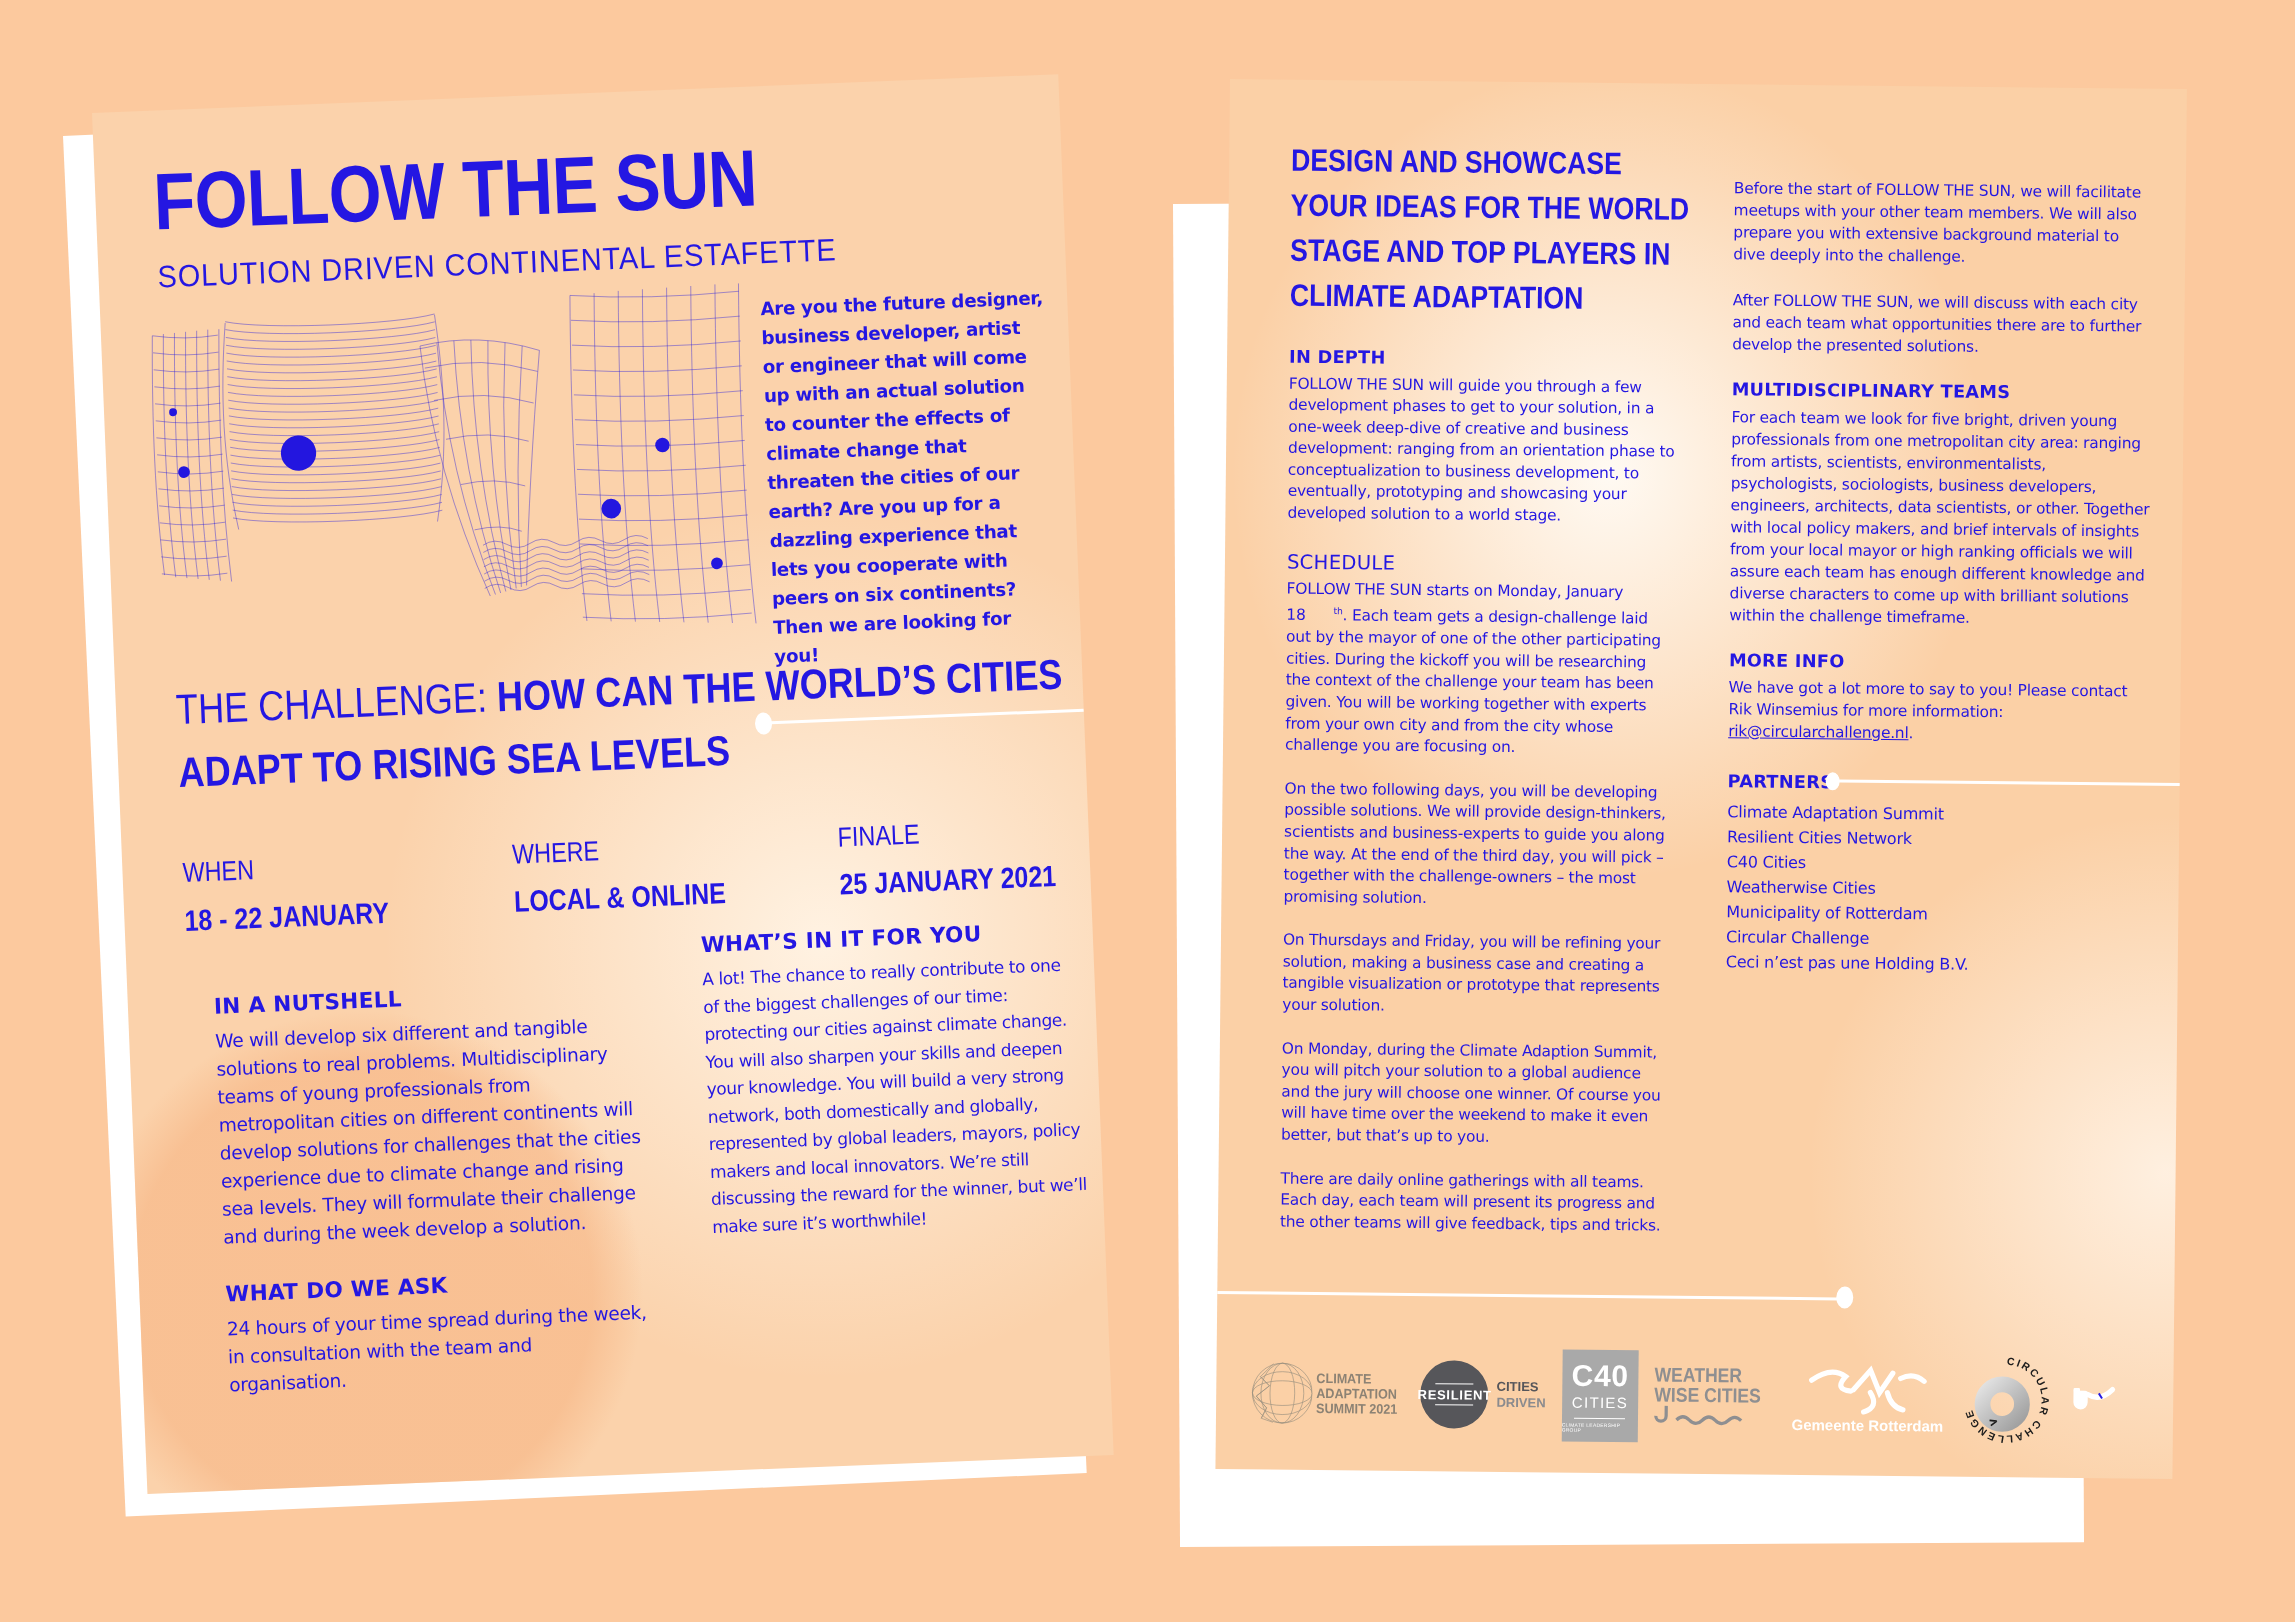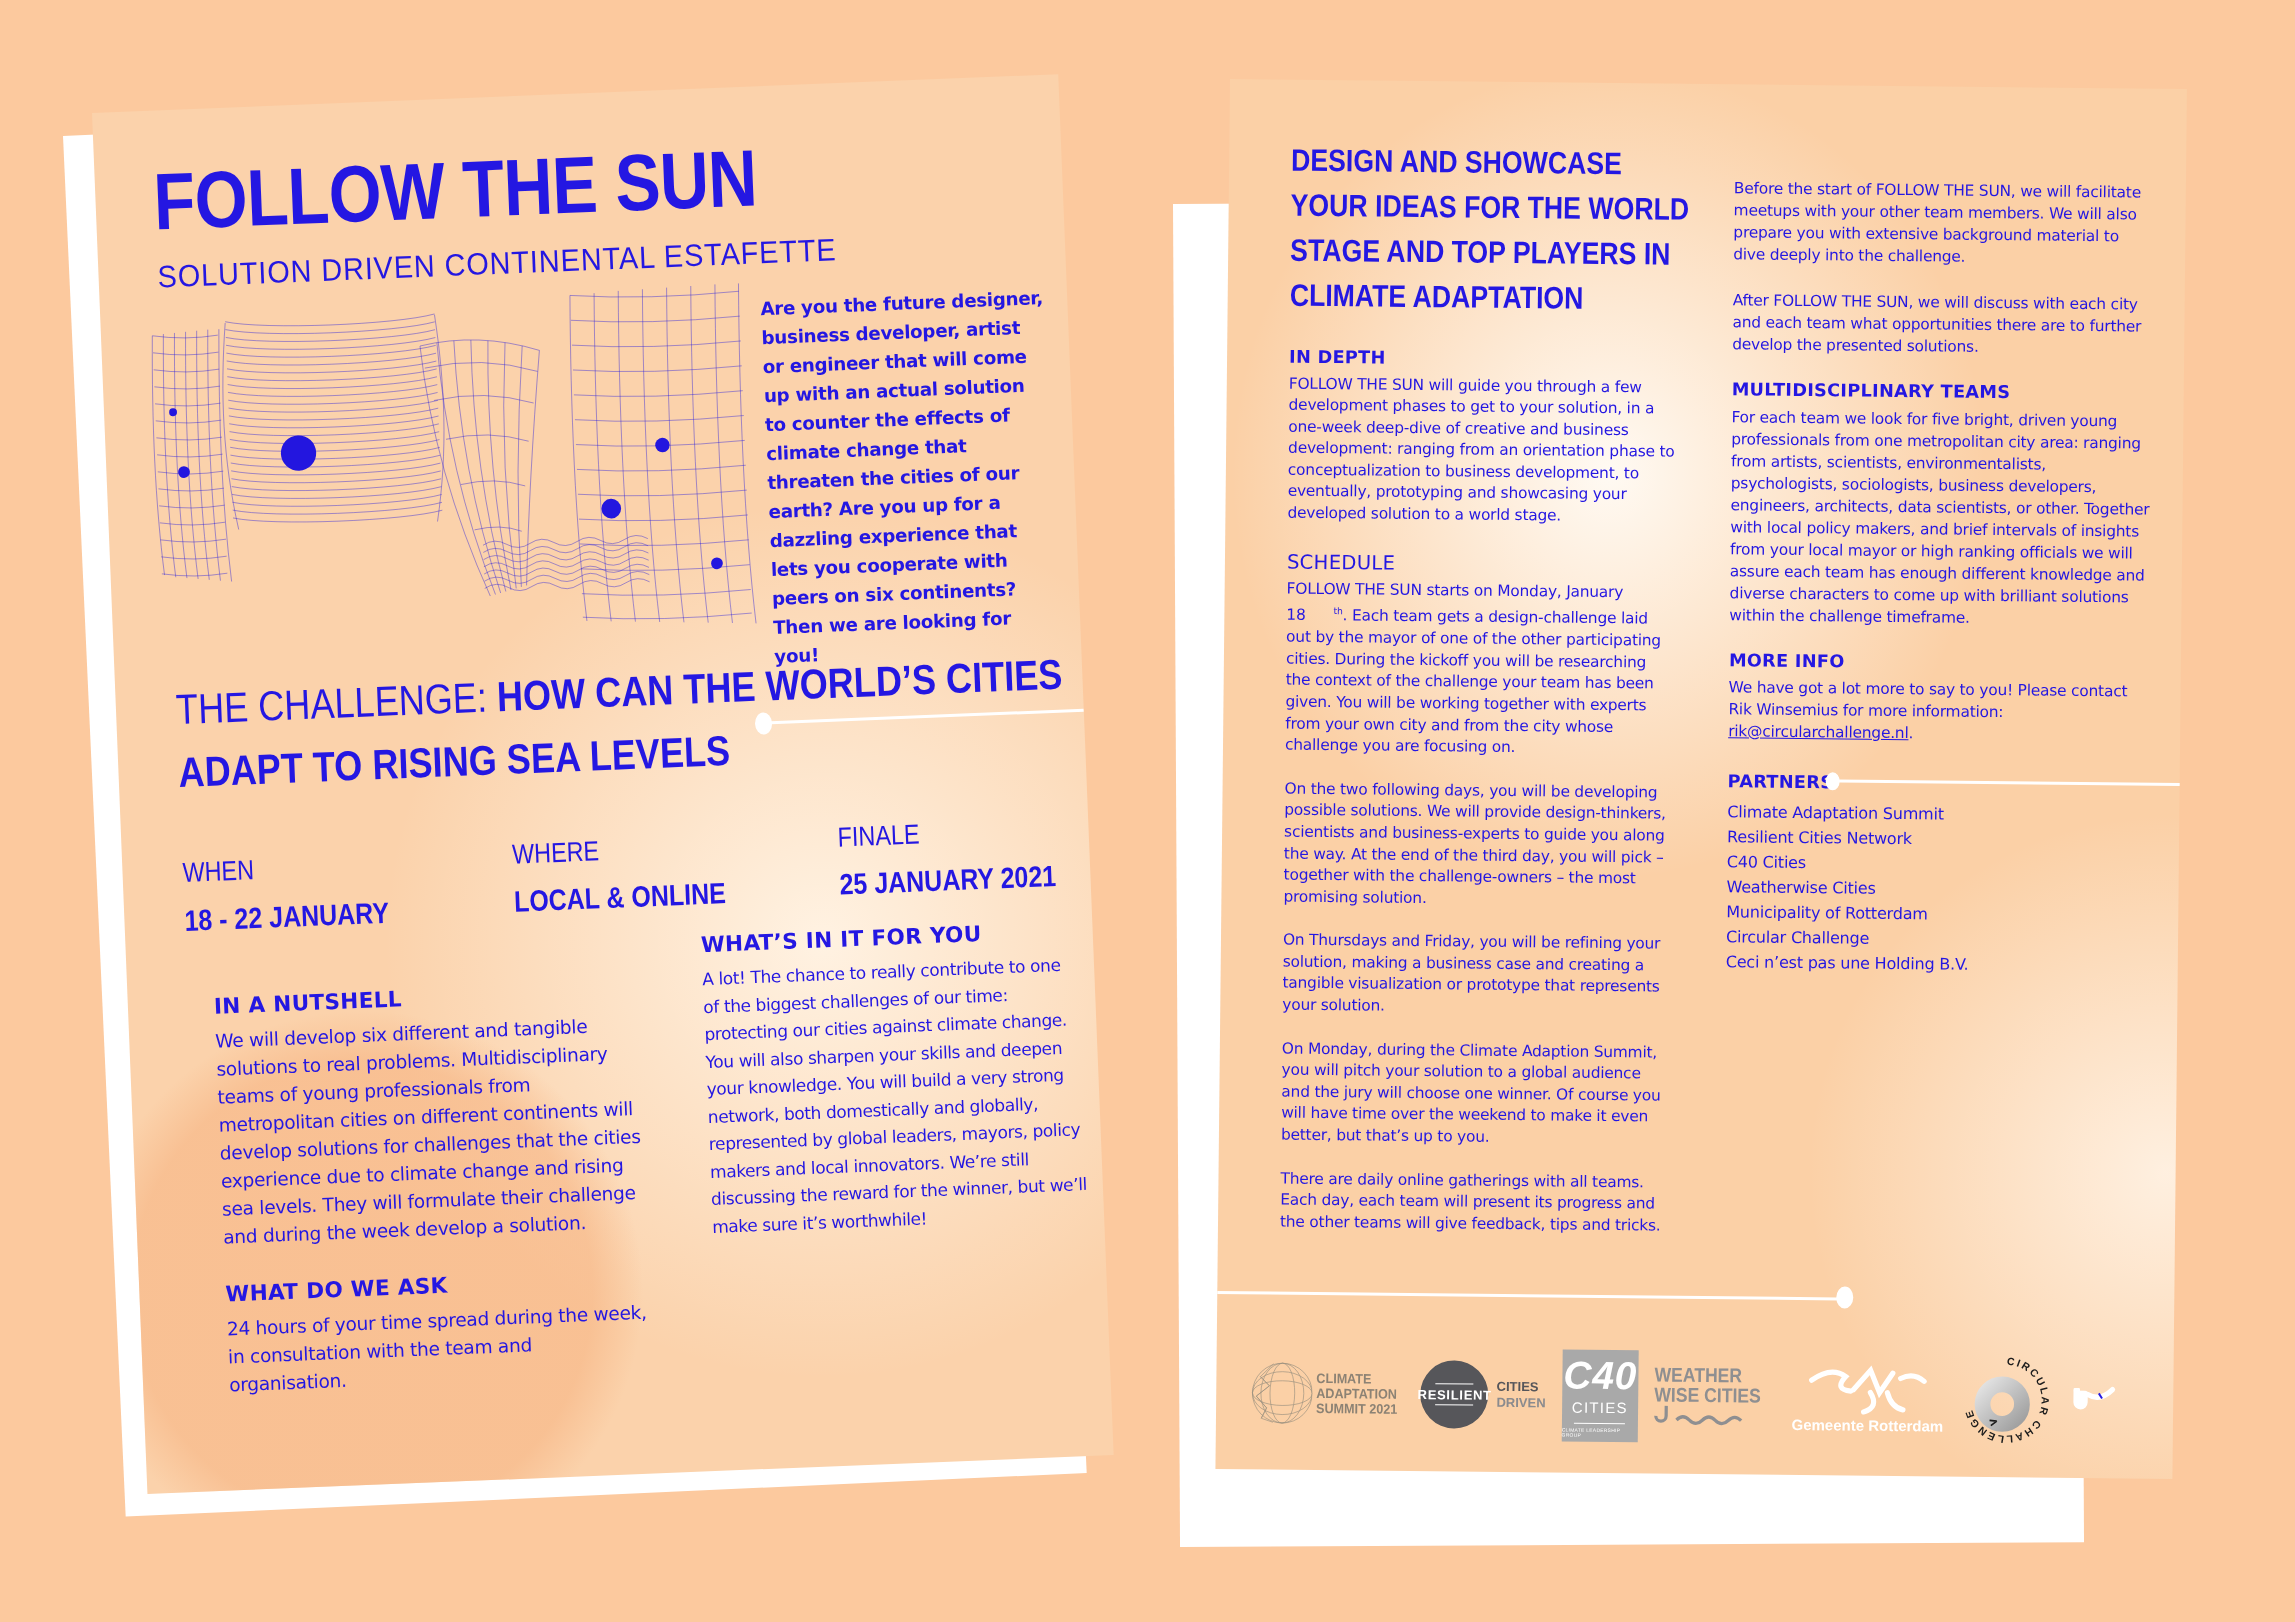--- a/index.html
+++ b/index.html
@@ -65,21 +65,21 @@
   .rp-dot{left:619px;top:1201px;}
   
   .rp-logos{position:absolute;left:31px;top:1254px;width:873px;height:118px;display:flex;align-items:center;justify-content:space-between;}
   .logo{display:flex;align-items:center;}
   .cas-text{margin-left:3.9px;font-family:"Liberation Sans",sans-serif;font-size:13.7px;line-height:15px;font-weight:700;color:#8c8274;transform:scaleX(.92);transform-origin:0 50%;white-space:nowrap;}
   .res-circle{width:68px;height:68px;border-radius:50%;background:#56565a;color:#fff;display:flex;flex-direction:column;align-items:center;justify-content:center;font-family:"Liberation Sans",sans-serif;font-size:13px;font-weight:700;letter-spacing:0.7px;}
   .res-bar{display:block;width:38px;height:1.3px;background:#fff;margin:2.6px 0;}
   .res-side{margin-left:7.9px;font-family:"Liberation Sans",sans-serif;font-size:13px;font-weight:700;line-height:15.7px;}
   .res-side .dark{color:#56565a;}.res-side .mid{color:#8b8b8e;}
   .c40-box{width:76px;height:92px;background:#a9a9a9;color:#fff;display:flex;flex-direction:column;align-items:center;justify-content:center;font-family:"Liberation Sans",sans-serif;}
-  .c40-big{font-size:39px;font-weight:700;letter-spacing:0.7px;font-style:italic;}
+  .c40-big{font-size:30px;font-weight:700;letter-spacing:0.7px;}
   .c40-cities{font-size:15px;letter-spacing:1.3px;margin-top:1.3px;}
   .c40-rule{width:51px;height:1.3px;background:#fff;margin:6.5px 0 3.9px 0;}
   .c40-sub{font-size:4.9px;letter-spacing:0.3px;}
   .lg-ww{flex-direction:column;align-items:flex-start;color:#8f8f91;font-family:"Liberation Sans",sans-serif;font-weight:700;}
   .ww-l1,.ww-l2{font-size:20px;line-height:19.6px;letter-spacing:0;transform:scaleX(.88);transform-origin:0 50%;white-space:nowrap;}
   .lg-rot{flex-direction:column;}
   .rot-cap{margin-top:2.6px;color:#fff;font-size:15px;font-weight:700;font-family:"Liberation Sans",sans-serif;}
   .lg-circ svg text{font-family:"Liberation Sans",sans-serif;}
 </style>
 </head>

